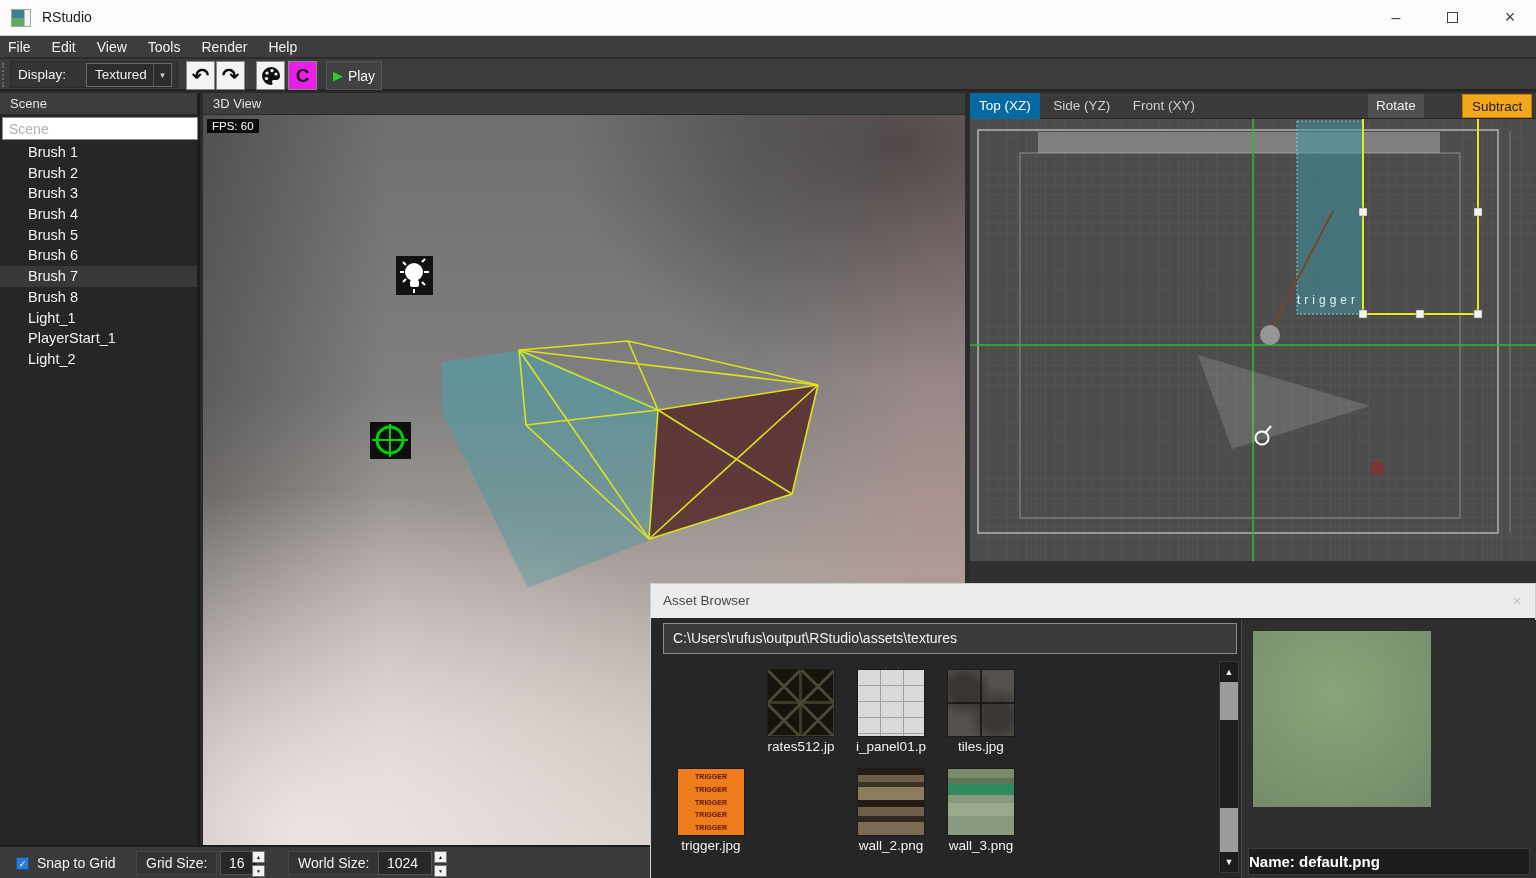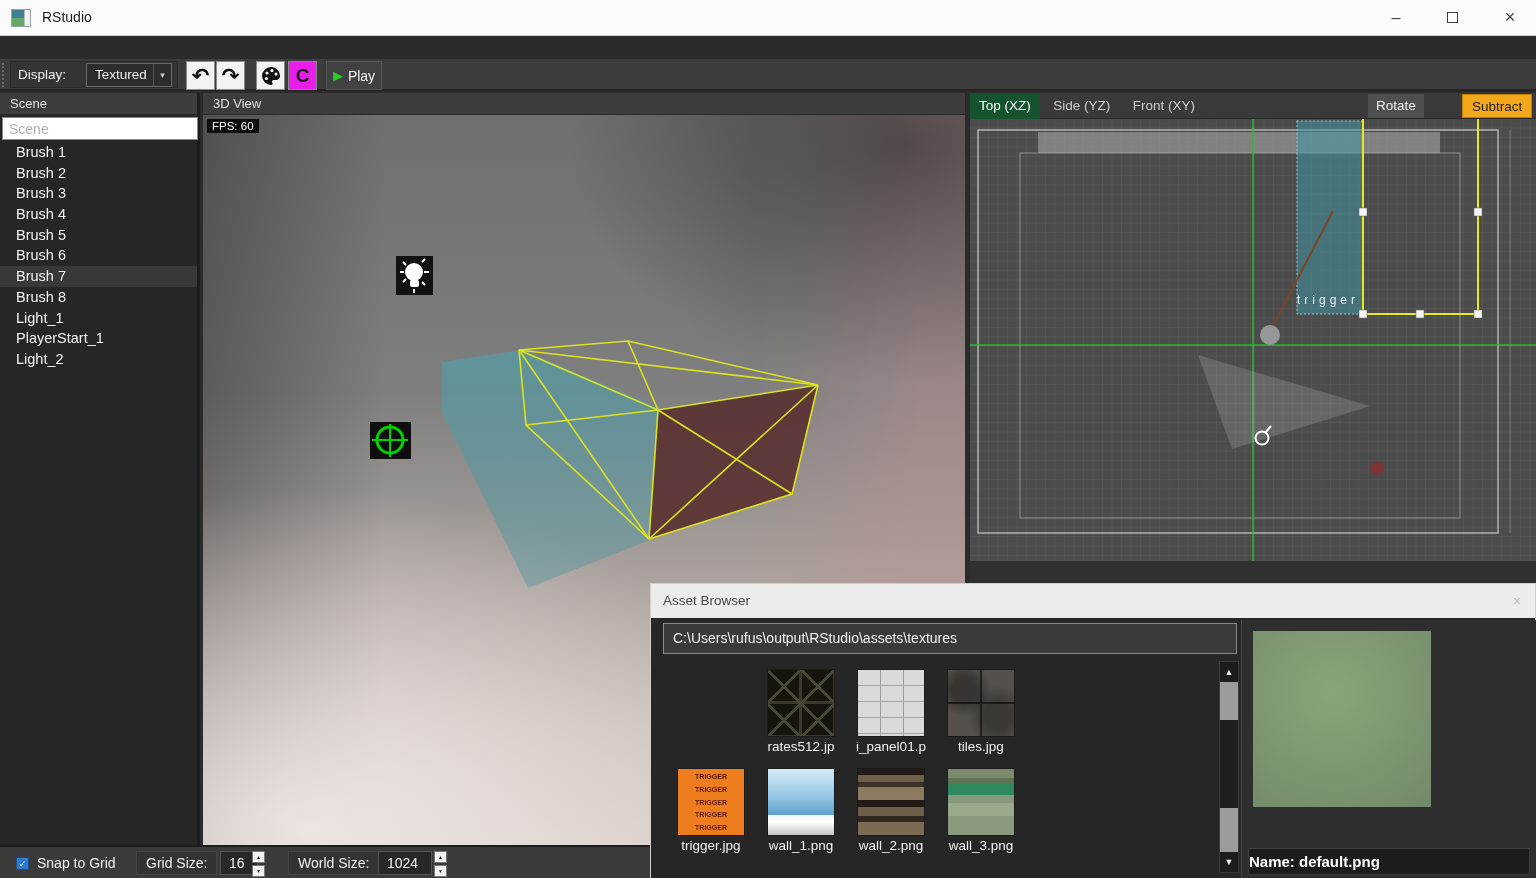--- a/index.html
+++ b/index.html
@@ -35,40 +35,40 @@
   #btn-play .tri{color:#27cf27;font-size:13px;}
   #btn-play .lbl{color:#f2f2f2;font-size:14px;}
 
   
   .panel-header{height:22px;background:#3d3d3d;color:#e2e2e2;font-size:13px;line-height:22px;padding-left:10px;border-bottom:1px solid #2a2a2a;}
 
   
   #scene-panel{position:absolute;left:0;top:93px;width:200px;height:752px;background:#262626;border-right:3px solid #1d1d1d;}
   #scene-search{display:block;width:196px;height:23px;margin:2px;background:#fff;border:1px solid #888;font-size:14px;padding:0 6px;color:#222;}
   #scene-search::placeholder{color:#b0b0b0;}
-  .scene-item{height:20.7px;line-height:20.7px;padding-left:16px;color:#f2f2f2;font-size:14.5px;cursor:default;}
+  .scene-item{height:20.7px;line-height:20.7px;padding-left:28px;color:#f2f2f2;font-size:14.5px;cursor:default;}
   .scene-item.selected{background:#383838;}
 
   
   #view3d-panel{position:absolute;left:203px;top:93px;width:762px;height:752px;}
   #viewport3d{position:relative;width:762px;height:730px;overflow:hidden;
     background:
       radial-gradient(120% 85% at 14% 98%, rgba(238,231,227,.95) 0%, rgba(238,231,227,0) 55%),
       radial-gradient(80% 60% at 92% 4%, rgba(20,20,20,.5) 0%, rgba(20,20,20,0) 55%),
       linear-gradient(to right, rgba(0,0,0,.28) 0%, rgba(0,0,0,0) 24%),
       linear-gradient(to right, rgba(187,140,140,0) 72%, rgba(186,146,146,.45) 94%),
       linear-gradient(to bottom, #6f6f6f 0%, #7f7f7f 38%, #a59d99 60%, #c9bfbb 84%, #d6ccc8 100%);}
   #fps-badge{position:absolute;left:4px;top:4px;background:#0c0c0c;color:#fff;font-size:11.5px;padding:1px 5px;z-index:5;}
   #wire3d{position:absolute;left:0;top:0;z-index:2;}
 
   
   #view2d-panel{position:absolute;left:970px;top:93px;width:566px;height:490px;background:#303030;}
   #tabbar2d{position:relative;height:26px;background:#3a3a3a;border-bottom:1px solid #262626;}
   .tab2d{display:inline-block;height:26px;line-height:26px;padding:0 9px;font-size:13.5px;color:#cfcfcf;cursor:default;}
-  .tab2d.active{background:#14532d;color:#fff;}
+  .tab2d.active{background:#0369a1;color:#fff;}
   #btn-rotate{position:absolute;left:398px;top:1px;height:24px;padding:0 8px;background:#4f4f4f;color:#f0f0f0;font-size:13.5px;line-height:24px;}
   #btn-subtract{position:absolute;left:492px;top:1px;height:24px;padding:0 9px;background:#f3a81b;color:#1c1c1c;font-size:13.5px;line-height:24px;border:1px solid #c07d00;}
   #viewport2d{position:relative;width:566px;height:442px;background:#4c4c4c;overflow:hidden;}
   #trigger-label-2d{position:absolute;left:327px;top:174px;width:70px;color:#e9f2f2;font-size:12px;letter-spacing:4px;z-index:4;}
 
   
   #statusbar{position:absolute;left:0;top:845px;width:1536px;height:33px;background:#3a3a3a;border-top:2px solid #1c1c1c;}
   #snap-check{position:absolute;left:16px;top:10px;width:13px;height:13px;background:#2e7ad2;border:1px solid #1c4f8e;color:#fff;font-size:9px;line-height:12px;text-align:center;}
   #snap-label{position:absolute;left:37px;top:8px;color:#f0f0f0;font-size:14px;}
   .sb-chip{position:absolute;top:4px;height:24px;background:#333;border:1px solid #454545;color:#f0f0f0;font-size:14px;line-height:22px;padding:0 9px;}
@@ -122,20 +122,28 @@
   <div id="titlebar">
     <div id="appicon"></div>
     <div id="apptitle">RStudio</div>
     <div class="winctl" id="btn-min">–</div>
     <div class="winctl" id="btn-max">
         <span></span>
       </div>
     <div class="winctl" id="btn-close">×</div>
   </div>
 
+  <div id="menubar">
+    <span class="menu-item">File</span>
+    <span class="menu-item">Edit</span>
+    <span class="menu-item">View</span>
+    <span class="menu-item">Tools</span>
+    <span class="menu-item">Render</span>
+    <span class="menu-item">Help</span>
+  </div>
 
   <div id="toolbar">
     <div class="grip"></div>
     <div id="display-group"></div>
     <span id="display-label">Display:</span>
     <div id="display-select">
       <span>Textured</span>
       <span class="caret">▾</span>
     </div>
     <div class="tb-btn" id="btn-undo">
@@ -318,24 +326,20 @@
       <span class="thumb-label">i_panel01.p</span>
     </div>
     <div class="thumb-cell" style="left:290px;top:85px;">
       <div class="thumb t-tiles"></div>
       <span class="thumb-label">tiles.jpg</span>
     </div>
     <div class="thumb-cell" style="left:20px;top:184px;">
       <div class="thumb t-trigger">TRIGGER TRIGGER TRIGGER TRIGGER TRIGGER TRIGGER TRIGGER TRIGGER TRIGGER TRIGGER</div>
       <span class="thumb-label">trigger.jpg</span>
     </div>
-    <div class="thumb-cell" style="left:110px;top:184px;">
-      <div class="thumb t-wall1"></div>
-      <span class="thumb-label">wall_1.png</span>
-    </div>
     <div class="thumb-cell" style="left:200px;top:184px;">
       <div class="thumb t-wall2"></div>
       <span class="thumb-label">wall_2.png</span>
     </div>
     <div class="thumb-cell" style="left:290px;top:184px;">
       <div class="thumb t-wall3"></div>
       <span class="thumb-label">wall_3.png</span>
     </div>
 
     <div id="asset-scrollbar">

